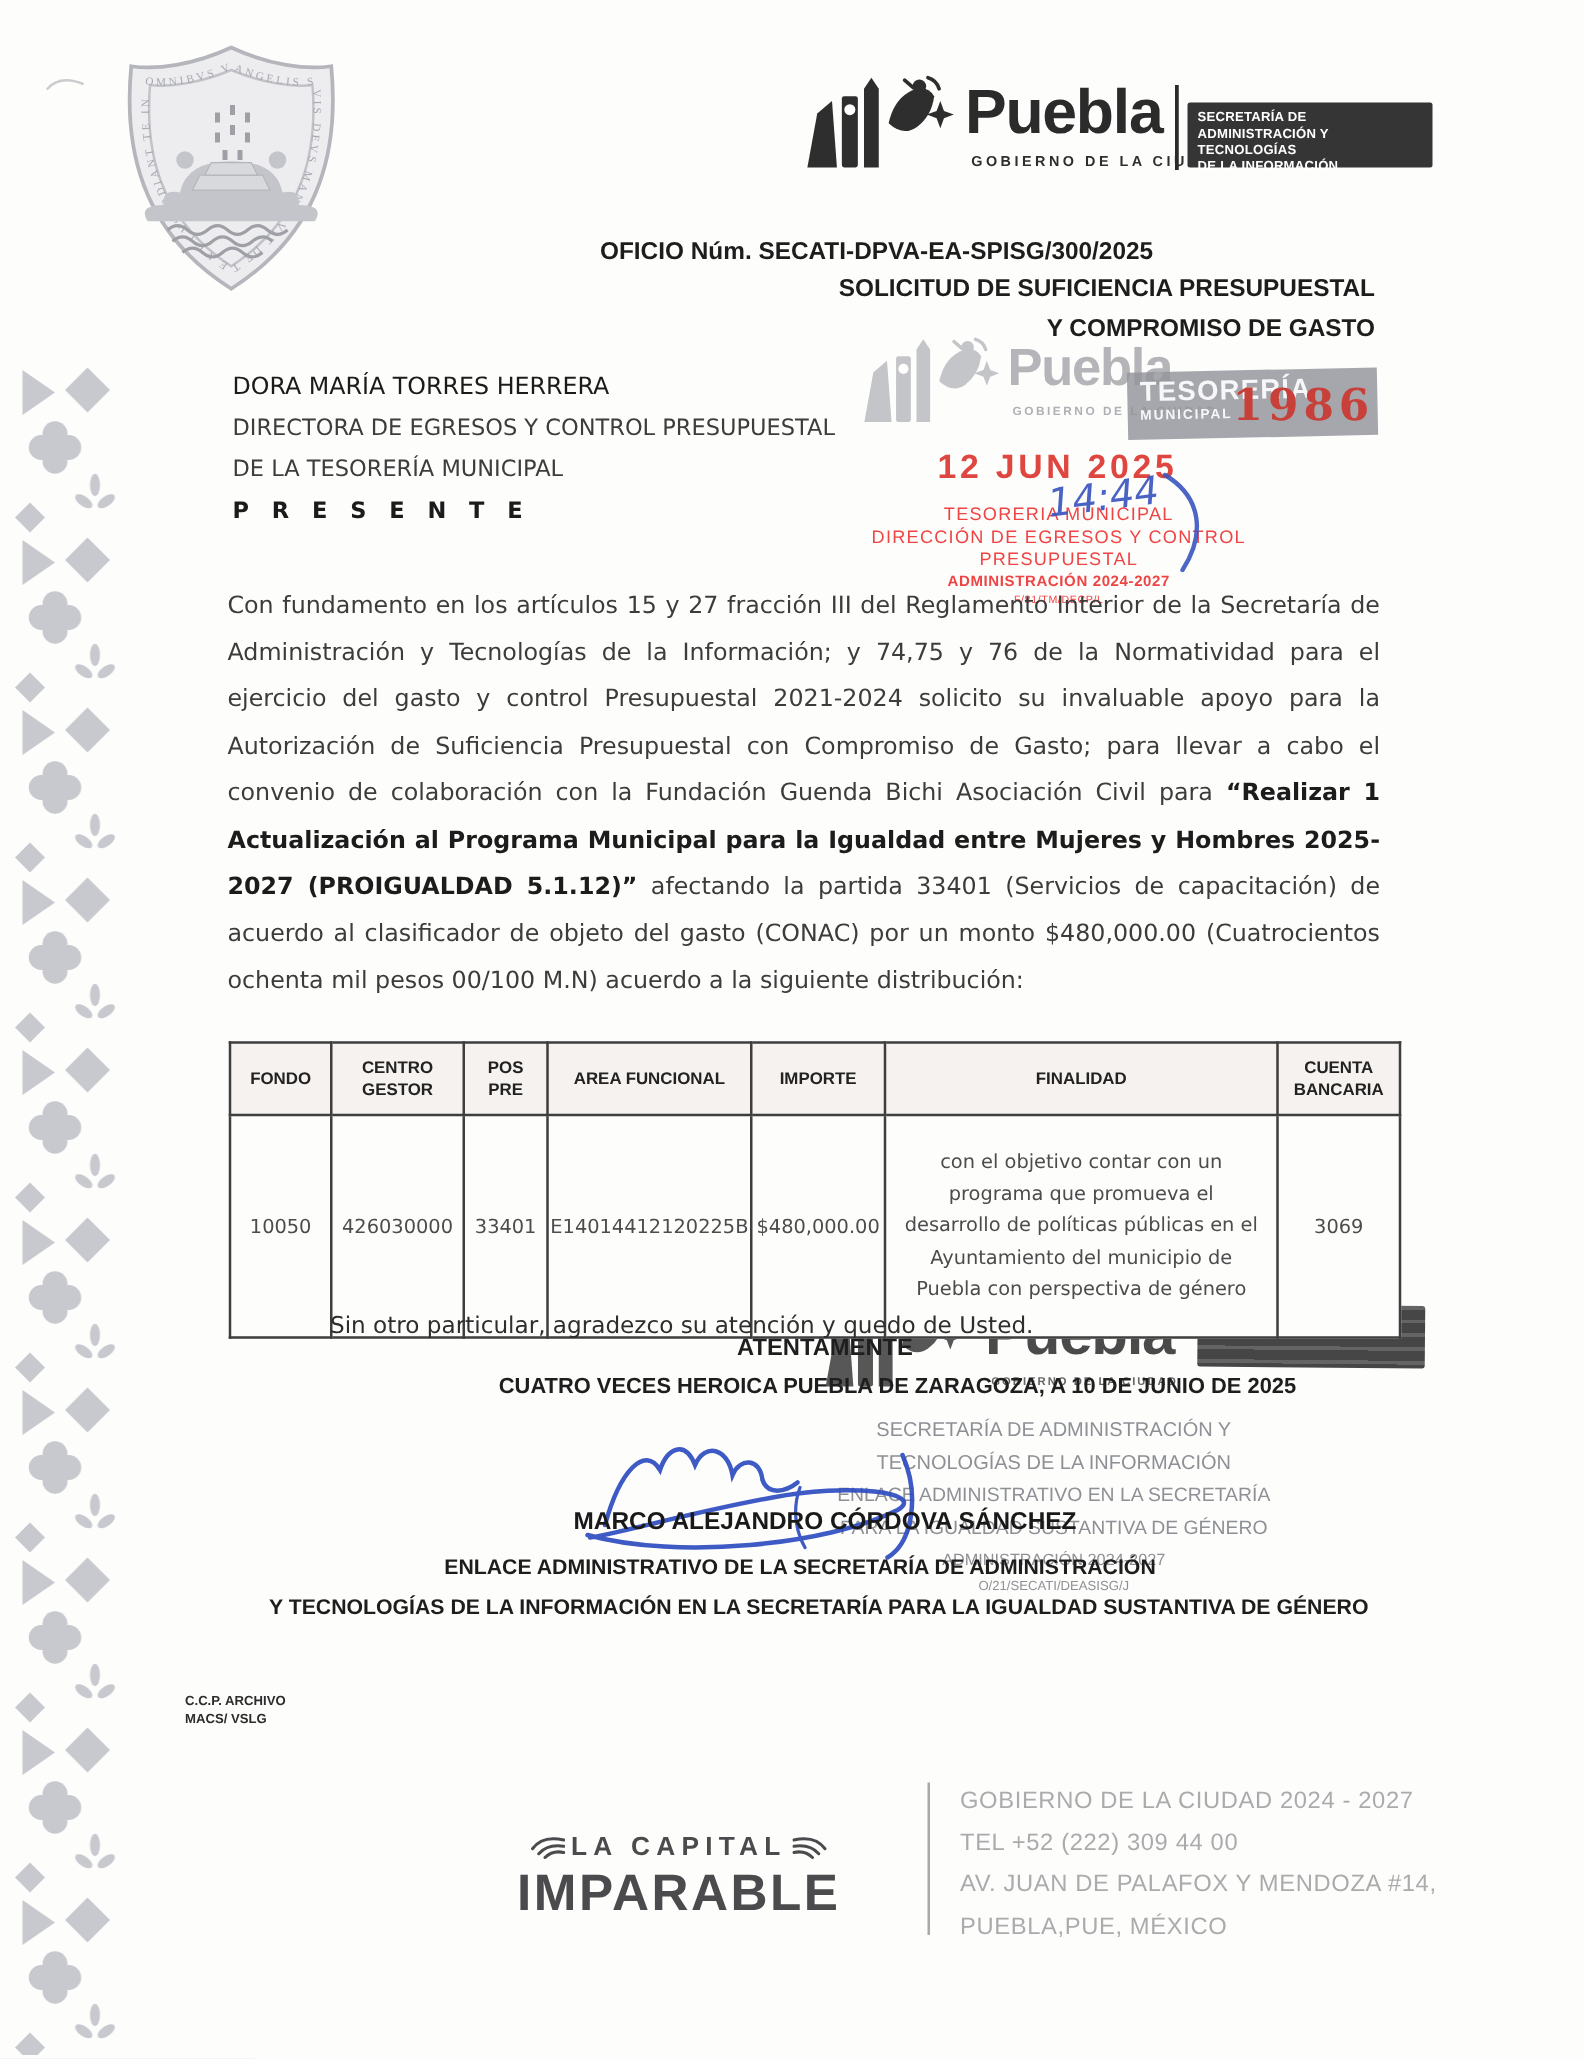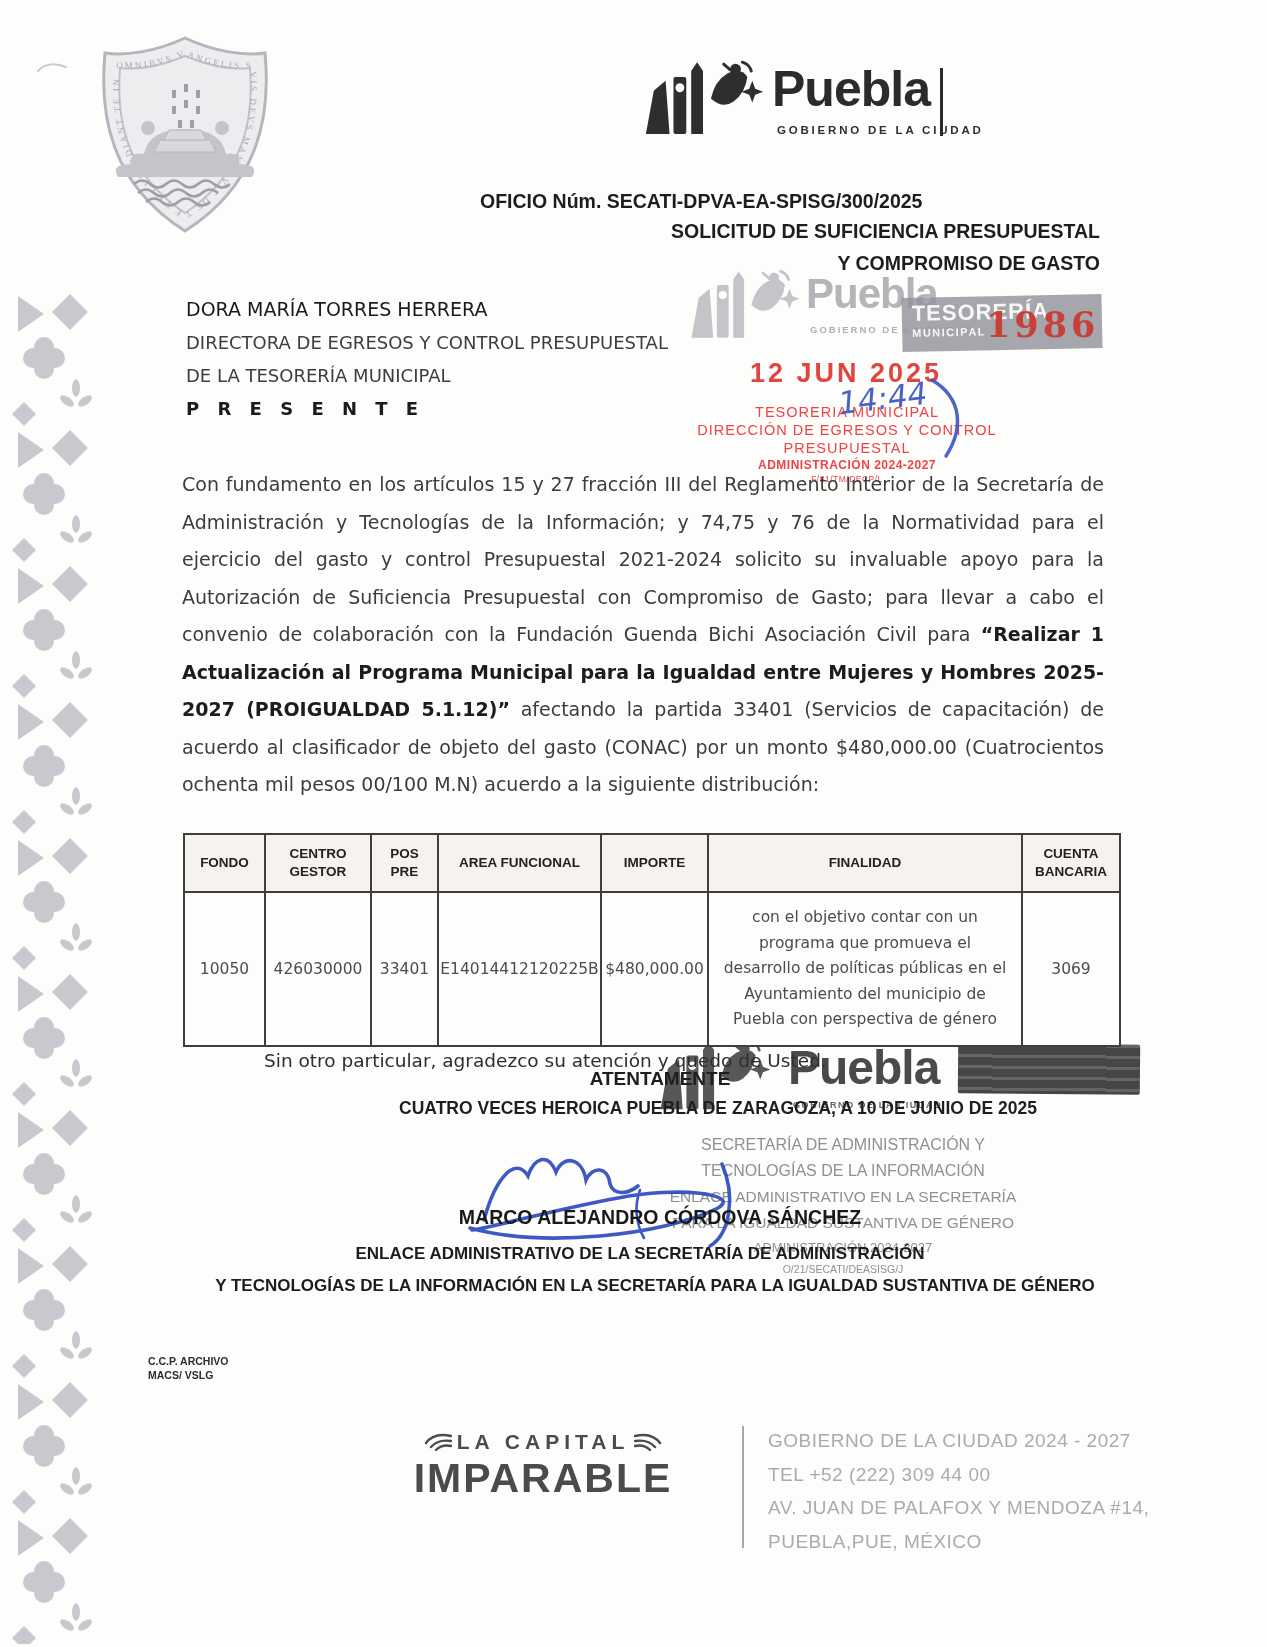--- a/index.html
+++ b/index.html
@@ -63,21 +63,21 @@
   .body-par b { color:#1c1c1c; }
 
   
   table.dist { left:183px; top:833px; width:936px; border-collapse:collapse; position:absolute;
                background:#fdfdfc; z-index:2; table-layout:fixed; }
   table.dist th, table.dist td { border:2px solid #3e3e3e; }
   table.dist th { height:58px; font-size:13.5px; font-weight:700; color:#222; text-align:center;
                   vertical-align:middle; white-space:pre-line; line-height:1.3; background:#f5f2ef; }
   table.dist td { font-family:"DejaVu Sans",sans-serif; font-size:15.5px; color:#4c4c4c;
                   text-align:center; vertical-align:middle; height:140px; }
-  td.finalidad { text-align:justify; padding:12px 12px; line-height:25.5px; font-size:15.5px; color:#555; }
+  td.finalidad { text-align:justify; padding:24px 12px; line-height:25.5px; font-size:15.5px; color:#555; }
 
   .closing { left:264px; top:1050px; font-size:18.5px; color:#2e2e2e; z-index:2; font-family:"DejaVu Sans",sans-serif; }
 
   
   .stamp-dark-icons { left:655px; top:1036px; width:120px; height:90px; color:#464646; opacity:.9; z-index:1; }
   .stamp-dark-word  { left:788px; top:1040px; font-size:48px; font-weight:700; letter-spacing:-1px; color:#3d3d3d; opacity:.93; z-index:1; }
   .stamp-dark-tagline { left:793px; top:1100px; font-size:9px; font-weight:700; letter-spacing:1.6px; color:#4a4a4a; opacity:.85; z-index:1; }
   .stamp-dark-box { left:958px; top:1044px; width:182px; height:50px; border-radius:2px; opacity:.95;
                     transform:rotate(.5deg); z-index:1;
                     background:repeating-linear-gradient(180deg,#5c5c5c 0 3px,#3c3c3c 3px 11px); }
@@ -93,21 +93,21 @@
   .ss-d { font-size:10.5px; }
   .signature { left:432px; top:1136px; width:400px; height:114px; z-index:5; }
   .sig-name  { left:380px; top:1206px; width:560px; text-align:center; font-weight:700; font-size:19.5px; color:#191919; z-index:6; }
   .sig-role1 { left:280px; top:1244px; width:720px; text-align:center; font-weight:700; font-size:17px; color:#1d1d1d; z-index:6; }
   .sig-role2 { left:150px; top:1276px; width:1010px; text-align:center; font-weight:700; font-size:17px; color:#1d1d1d; z-index:6; }
 
   .ccp { left:148px; top:1354px; font-size:10.5px; font-weight:700; color:#2d2d2d; line-height:14px; z-index:2; }
 
   
   .footer-logo { left:398px; top:1430px; width:290px; text-align:center; color:#4b4b4d; z-index:2; }
-  .cap-row { display:flex; align-items:center; justify-content:center; gap:5px; }
+  .cap-row { display:flex; align-items:center; justify-content:center; gap:5px;margin-top:36px; }
   .cap-text { font-size:21px; font-weight:700; letter-spacing:5px; }
   .imp-text { font-size:41px; font-weight:800; letter-spacing:2px; margin-top:1px; }
   .wing { width:30px; height:24px; }
   .footer-divider { left:742px; top:1426px; width:2px; height:122px; background:#a9a9ab; z-index:2; }
   .footer-contact { left:768px; top:1424px; font-size:19px; line-height:33.5px; color:#ababad; letter-spacing:.5px; z-index:2; }
 </style>
 </head>
 <body>
 
 <div class="page">
@@ -183,20 +183,25 @@
   <svg class="abs pen-squiggle" viewBox="0 0 34 20">
     <path d="M2 13 Q12 2 30 9" stroke="#9b9ba0" stroke-width="2" fill="none" stroke-linecap="round"></path>
   </svg>
 
   <svg class="abs brand-icons" viewBox="0 0 130 95">
     <use href="#pueblaIcons"></use>
   </svg>
   <div class="abs brand-word">Puebla</div>
   <div class="abs brand-tagline">GOBIERNO DE LA CIUDAD</div>
   <div class="abs brand-divider"></div>
+  <div class="abs brand-box">
+    <span>SECRETARÍA DE</span>
+    <span>ADMINISTRACIÓN Y TECNOLOGÍAS</span>
+    <span>DE LA INFORMACIÓN</span>
+  </div>
 
   <div class="abs oficio">OFICIO Núm. SECATI-DPVA-EA-SPISG/300/2025</div>
   <div class="abs subject1">SOLICITUD DE SUFICIENCIA PRESUPUESTAL</div>
   <div class="abs subject2">Y COMPROMISO DE GASTO</div>
 
   <div class="abs recipient">
     <div class="rec-name">DORA MARÍA TORRES HERRERA</div>
     <div class="rec-line">DIRECTORA DE EGRESOS Y CONTROL PRESUPUESTAL</div>
     <div class="rec-line">DE LA TESORERÍA MUNICIPAL</div>
     <div class="rec-sal">P R E S E N T E</div>

